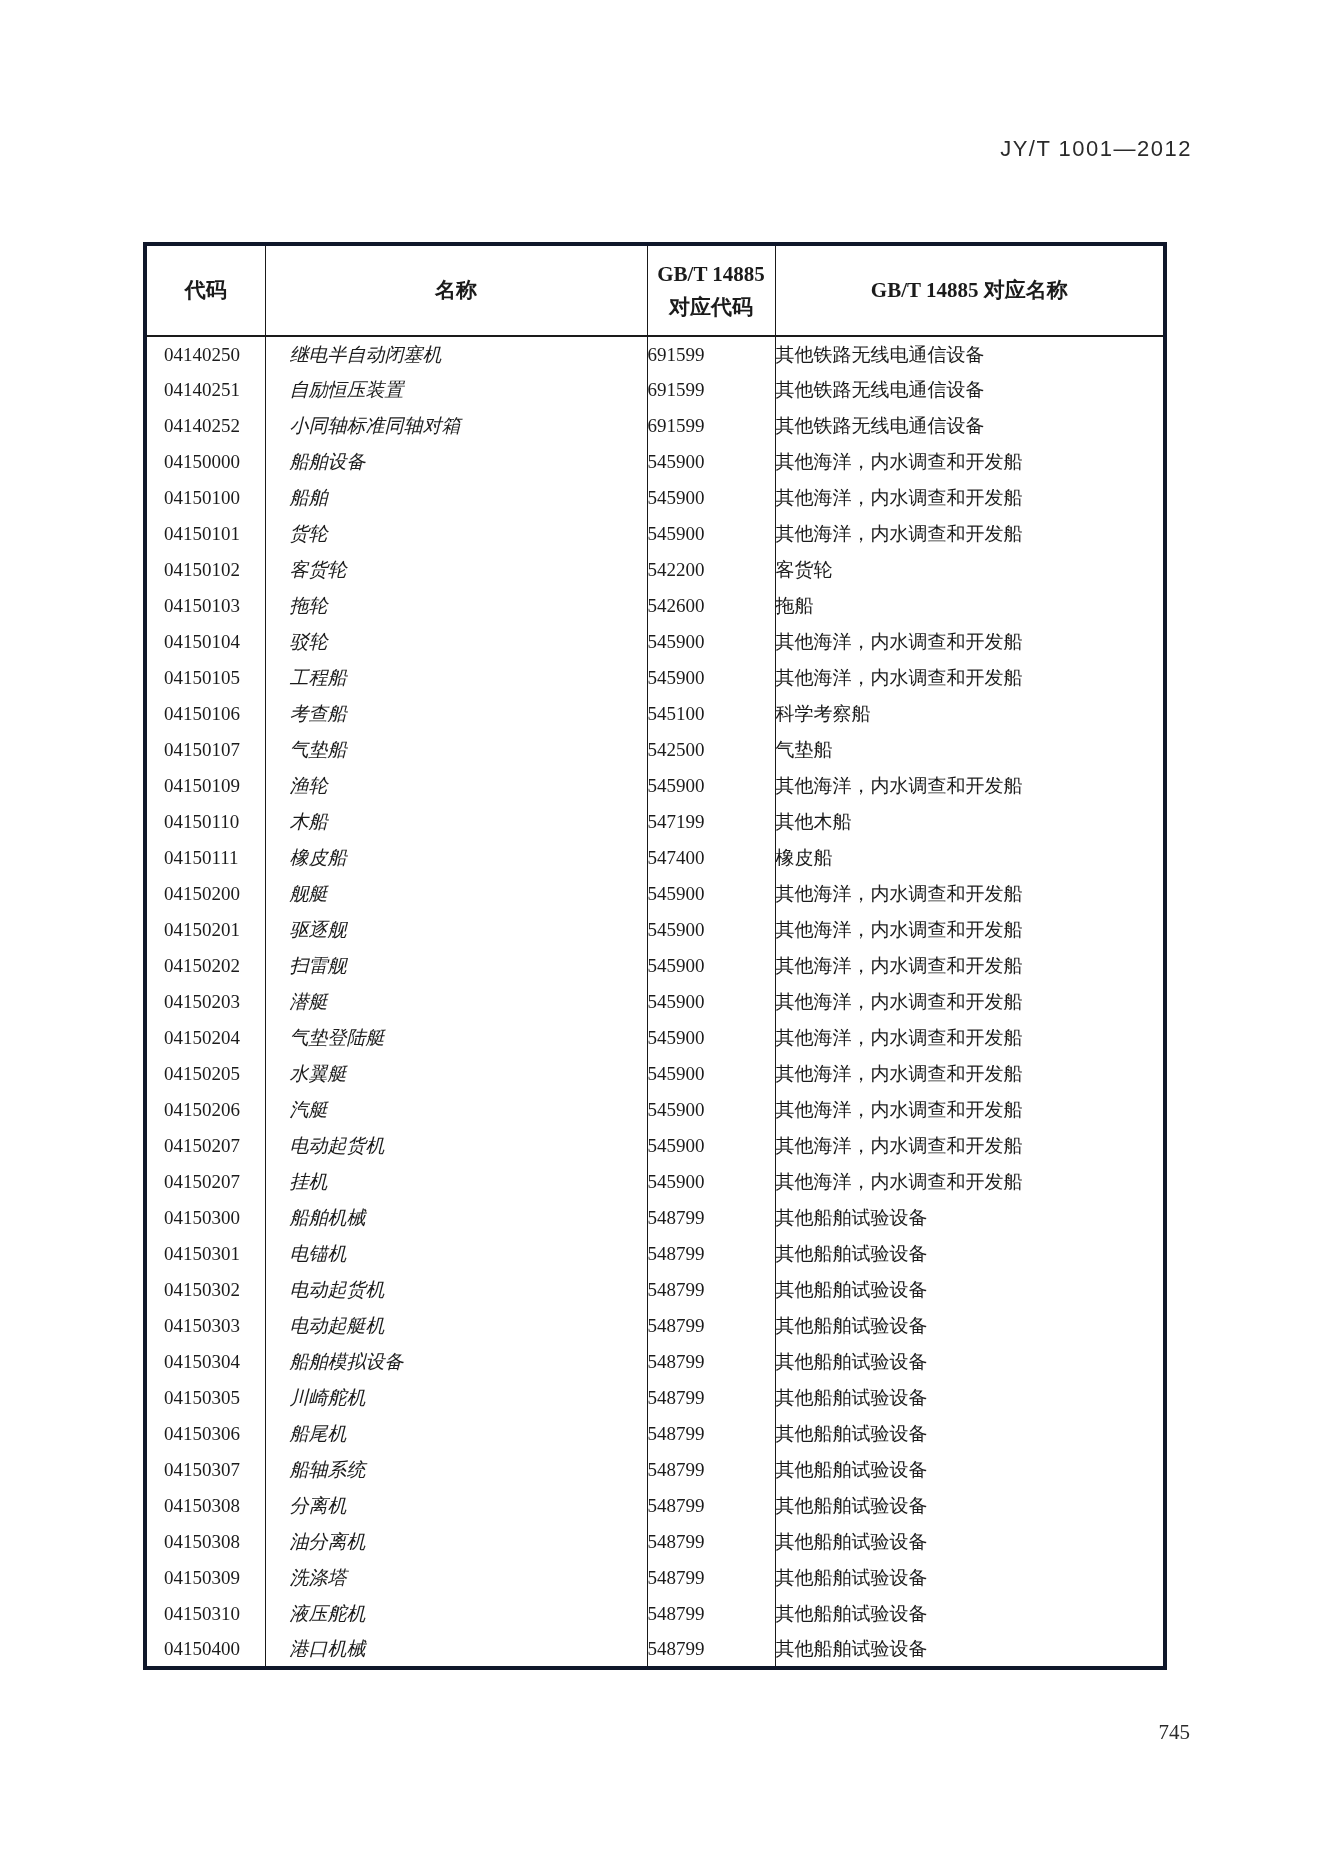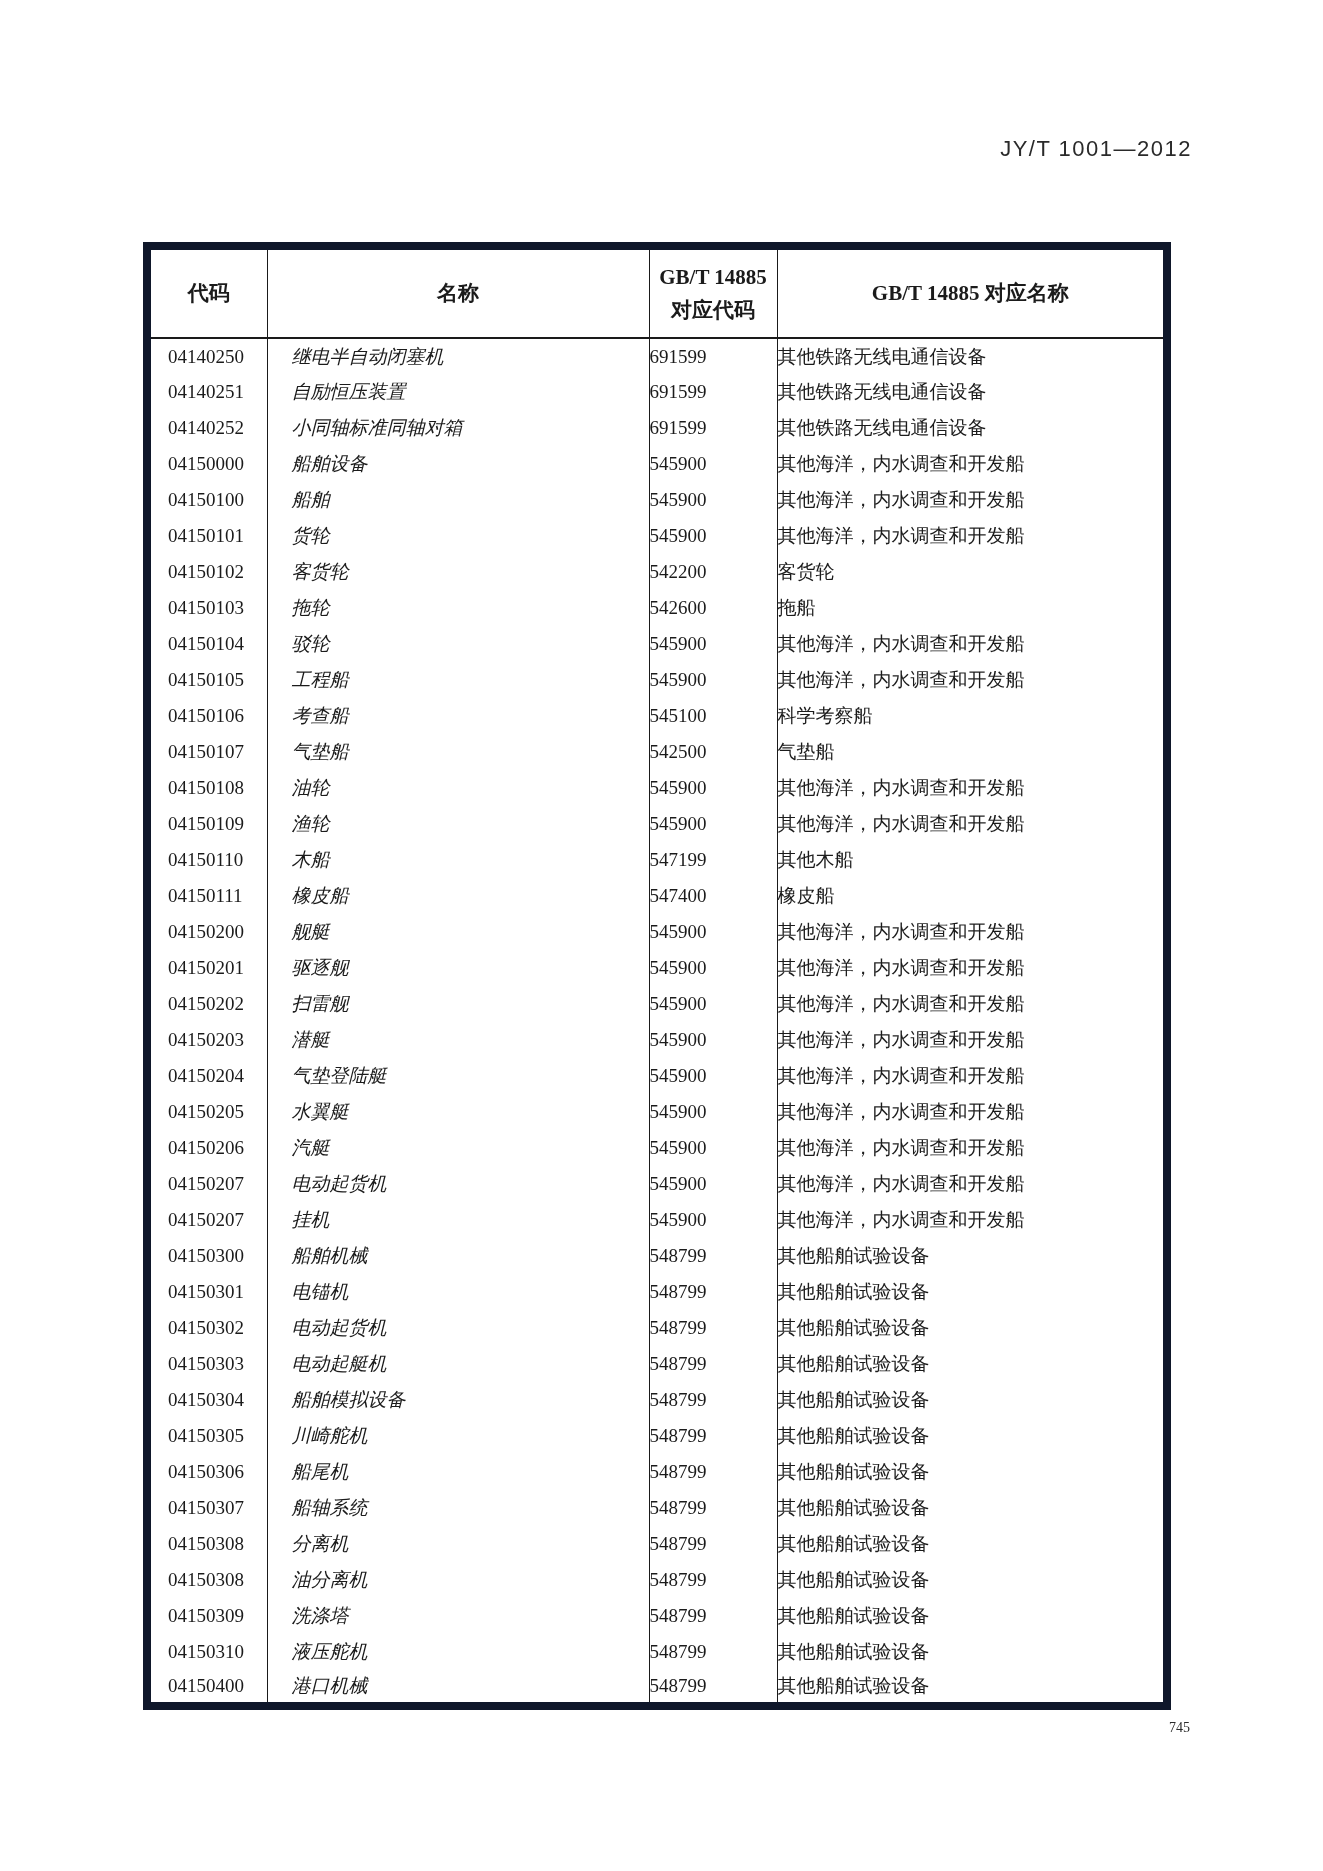--- a/index.html
+++ b/index.html
@@ -22,21 +22,21 @@
     font-size: 22px;
     letter-spacing: 1.5px;
     color: #2a2a2a;
   }
   table.code-table {
     position: absolute;
     left: 143px;
     top: 242px;
     width: 1020px;
     border-collapse: collapse;
-    border: 8px solid #0f172a;
+    border: 4px solid #0f172a;
     table-layout: fixed;
   }
   col.c1 { width: 120px; }
   col.c2 { width: 382px; }
   col.c3 { width: 128px; }
   col.c4 { width: 390px; }
   thead th {
     height: 92px;
     border: 1.5px solid #1a1a1a;
     border-bottom: 2.5px solid #1a1a1a;
@@ -58,21 +58,21 @@
     overflow: hidden;
   }
   td.cell-code    { padding-left: 17px;  }
   td.cell-name    { padding-left: 24px; font-style: italic;  }
   td.cell-gb-code {  }
   td.cell-gb-name {  }
   .page-number {
     position: absolute;
     top: 1720px;
     right: 133px;
-    font-size: 14px;
+    font-size: 21px;
     color: #2a2a2a;
   }
 </style>
 </head>
 <body>
 
 <div class="page">
 
   <div class="doc-header">JY/T 1001—2012</div>
 
@@ -167,26 +167,20 @@
     <td class="cell-gb-code">545100</td>
     <td class="cell-gb-name">科学考察船</td>
   </tr>
         <tr>
     <td class="cell-code">04150107</td>
     <td class="cell-name">气垫船</td>
     <td class="cell-gb-code">542500</td>
     <td class="cell-gb-name">气垫船</td>
   </tr>
         <tr>
-    <td class="cell-code">04150108</td>
-    <td class="cell-name">油轮</td>
-    <td class="cell-gb-code">545900</td>
-    <td class="cell-gb-name">其他海洋，内水调查和开发船</td>
-  </tr>
-        <tr>
     <td class="cell-code">04150109</td>
     <td class="cell-name">渔轮</td>
     <td class="cell-gb-code">545900</td>
     <td class="cell-gb-name">其他海洋，内水调查和开发船</td>
   </tr>
         <tr>
     <td class="cell-code">04150110</td>
     <td class="cell-name">木船</td>
     <td class="cell-gb-code">547199</td>
     <td class="cell-gb-name">其他木船</td>

